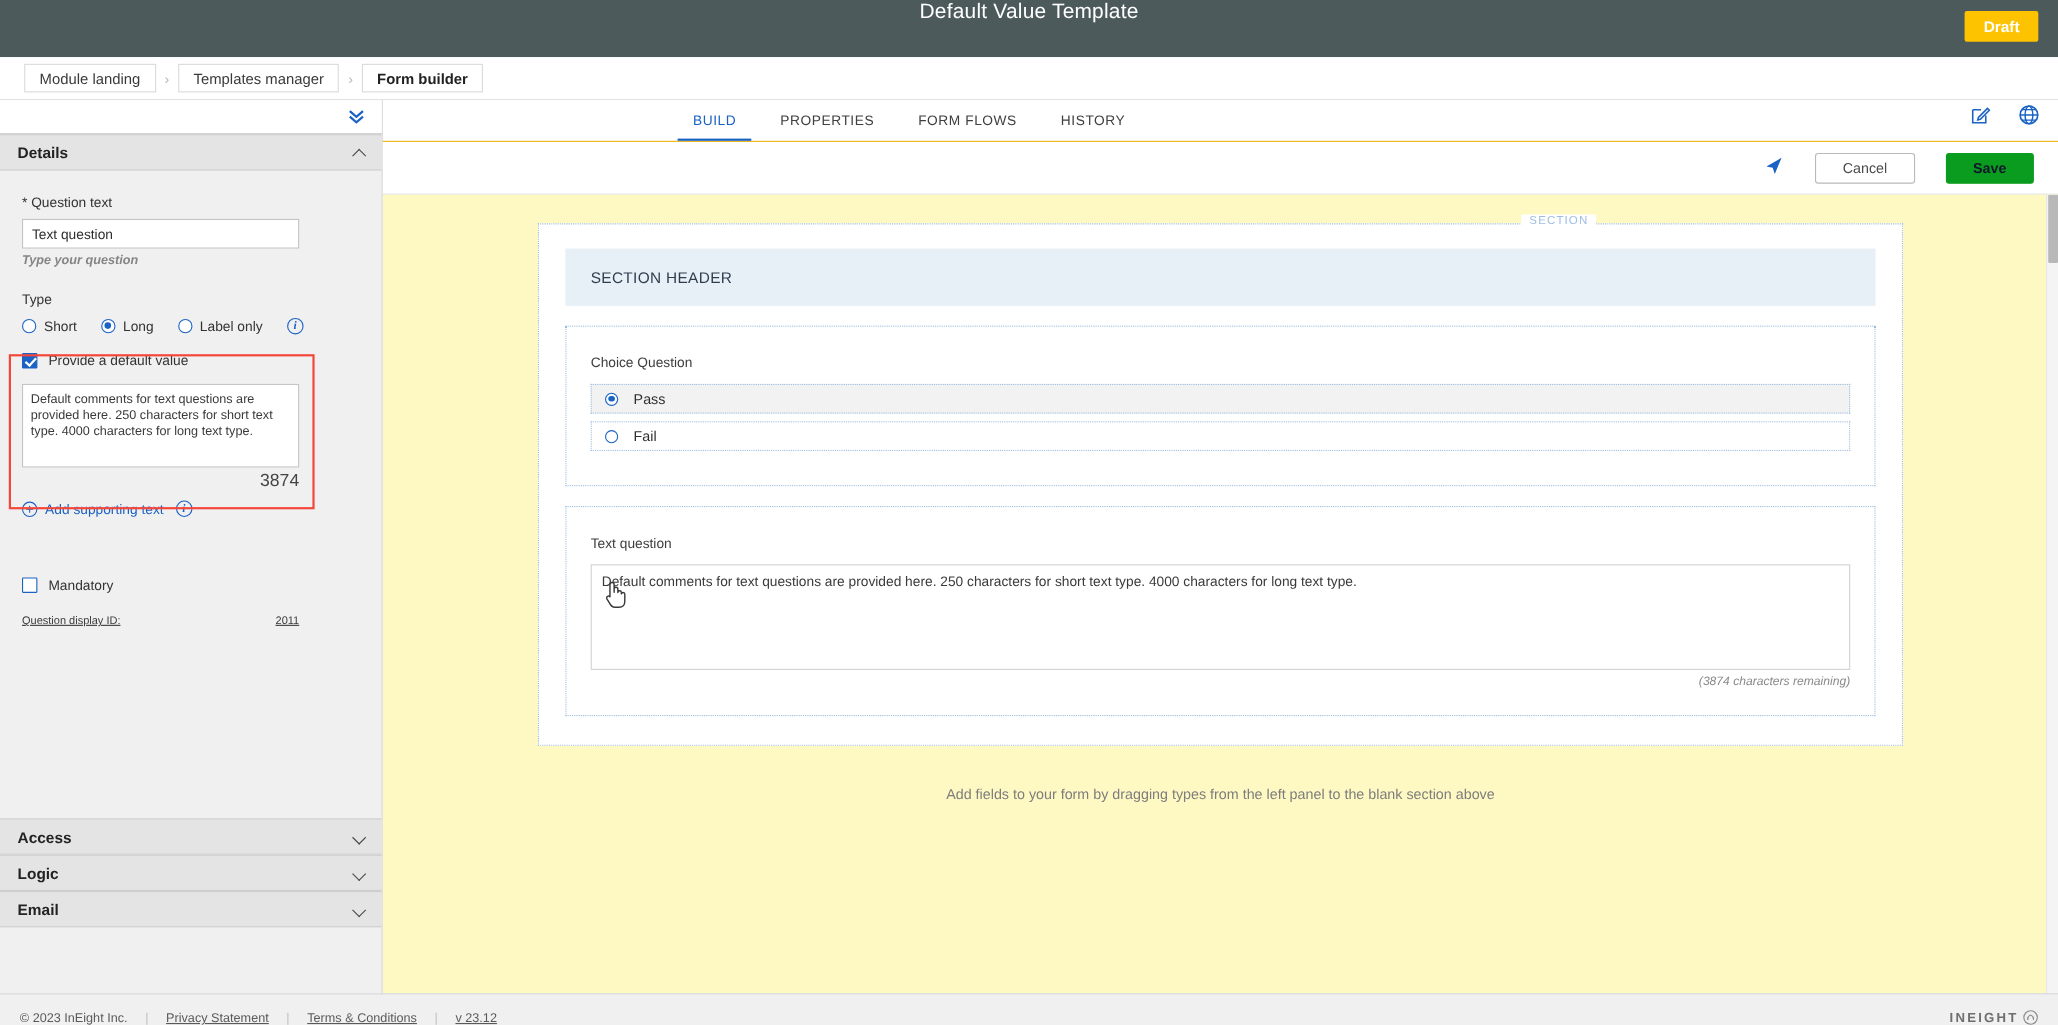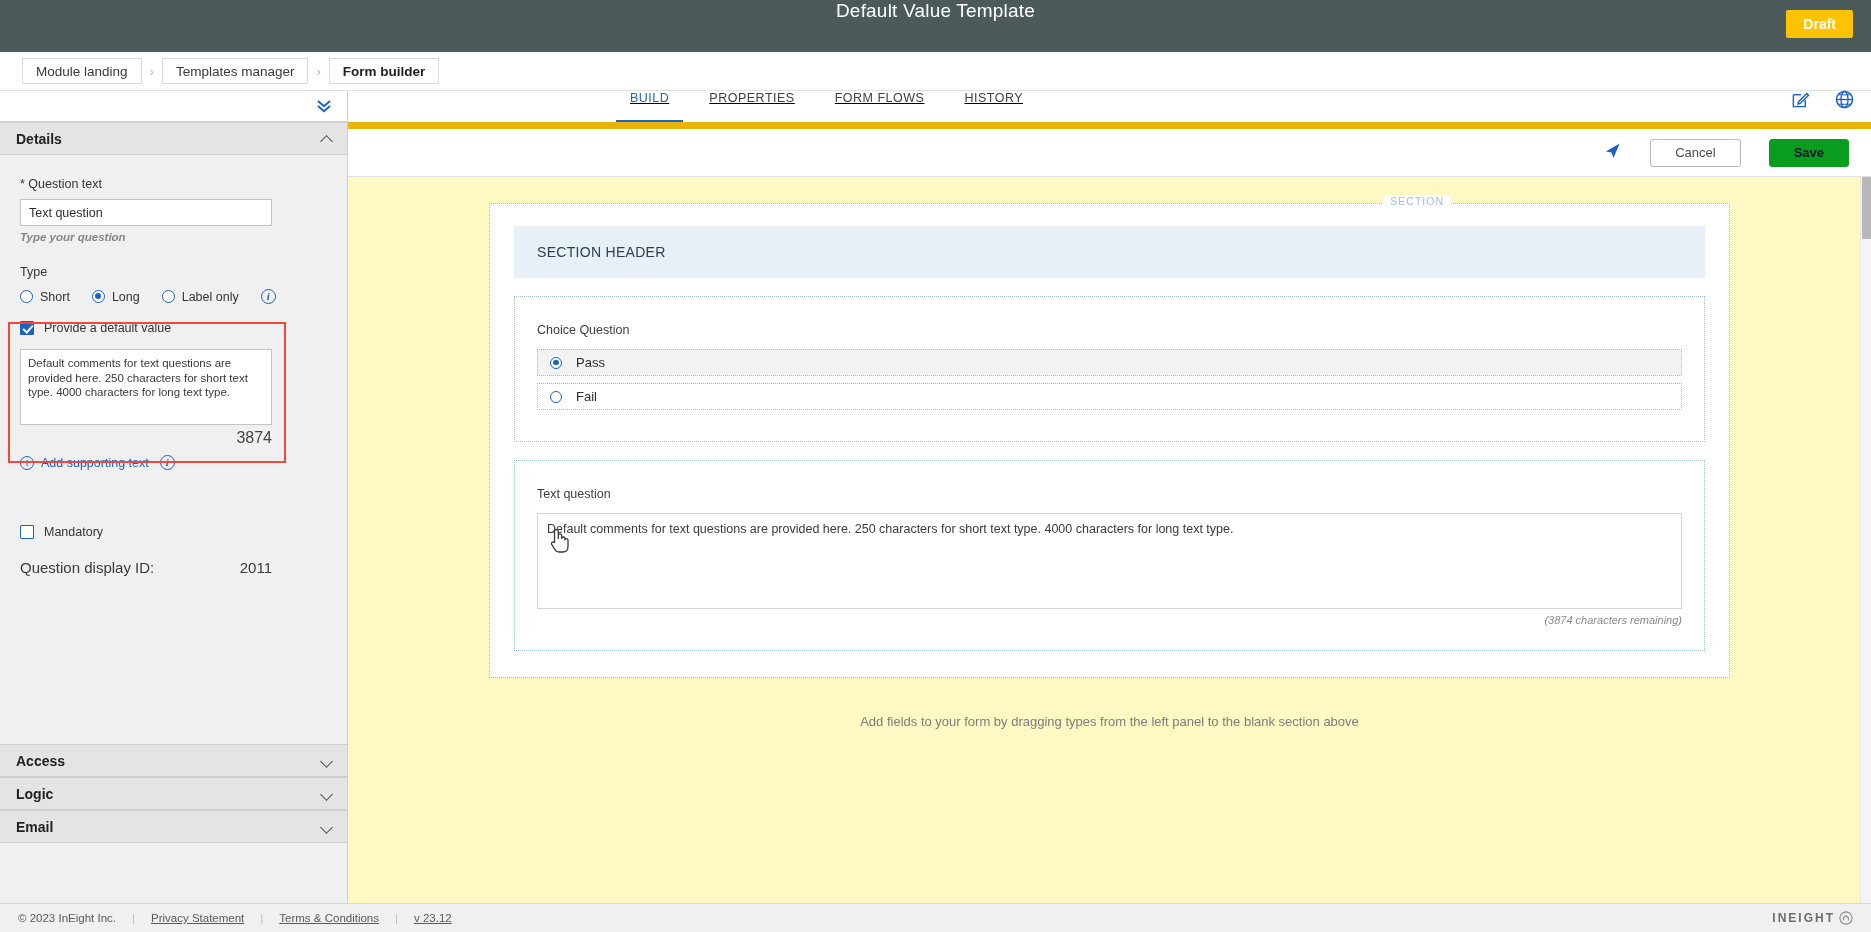--- a/index.html
+++ b/index.html
@@ -164,35 +164,34 @@
     border: 1.3px solid #1a62c4; color: #1a62c4;
     font-size: 13px; line-height: 11px; text-align: center;
     margin-right: 7px; display: inline-flex; align-items: center; justify-content: center;
   }
   .add-support .txt { font-size: 12.5px; color: #1a62c4; margin-right: 11px; }
 
   .mandatory-row { margin-top: 55px; }
   .qid-row {
     display: flex; justify-content: space-between; align-items: center;
     width: 252px; margin-top: 20px;
-    font-size: 15px; color: #3a3a3a;
+    font-size: 10px; color: #3a3a3a; text-decoration: underline;
   }
 
   .acc-stack { position: absolute; left: 0; bottom: 60px; width: 347px; }
 
   
   .main {
     position: absolute; left: 348px; top: 91px;
     width: 1523px; height: 812px; background: #fff;
   }
   .tabbar {
-    height: 38px; border-bottom: 7px solid #eab308;
-    display: flex; position: relative;
+    height: 38px; border-bottom: 1px solid #eab308;
+    display: flex; align-items: flex-end; position: relative;
     padding-left: 262px;
-    text-decoration: underline;
   }
   .tab {
     font-size: 12.5px; color: #404040; letter-spacing: .5px;
     padding: 0 20px 11px 20px; cursor: pointer; position: relative;
   }
   .tab.active { color: #1a62c4; }
   .tab.active::after {
     content: ""; position: absolute; left: 6px; right: 6px; bottom: 0;
     height: 2.5px; background: #1a62c4;
   }
@@ -281,21 +280,21 @@
   }
   .v-scroll .thumb {
     position: absolute; left: 1px; top: 0px; width: 9px; height: 62px;
     background: #b8b8b8; border-radius: 1px;
   }
 
   
   .footer {
     position: absolute; left: 0; bottom: 0; width: 1871px; height: 29px;
     background: #f0f0f0; border-top: 1px solid #d6d6d6;
-    display: flex; align-items: center; padding: 0 18px;
+    display: flex; align-items: flex-end; padding: 0 18px;
     font-size: 11.5px; color: #5a5a5a;
   }
   .footer a, .footer .flink {
     color: #5a5a5a; text-decoration: underline; margin: 0 0px; cursor: pointer;
   }
   .fsep { color: #c0c0c0; padding: 0 16px; }
   .ineight-logo {
     margin-left: auto; display: flex; align-items: center; gap: 4px;
     font-size: 12px; letter-spacing: 2px; color: #6e6e6e; font-weight: bold;
   }

